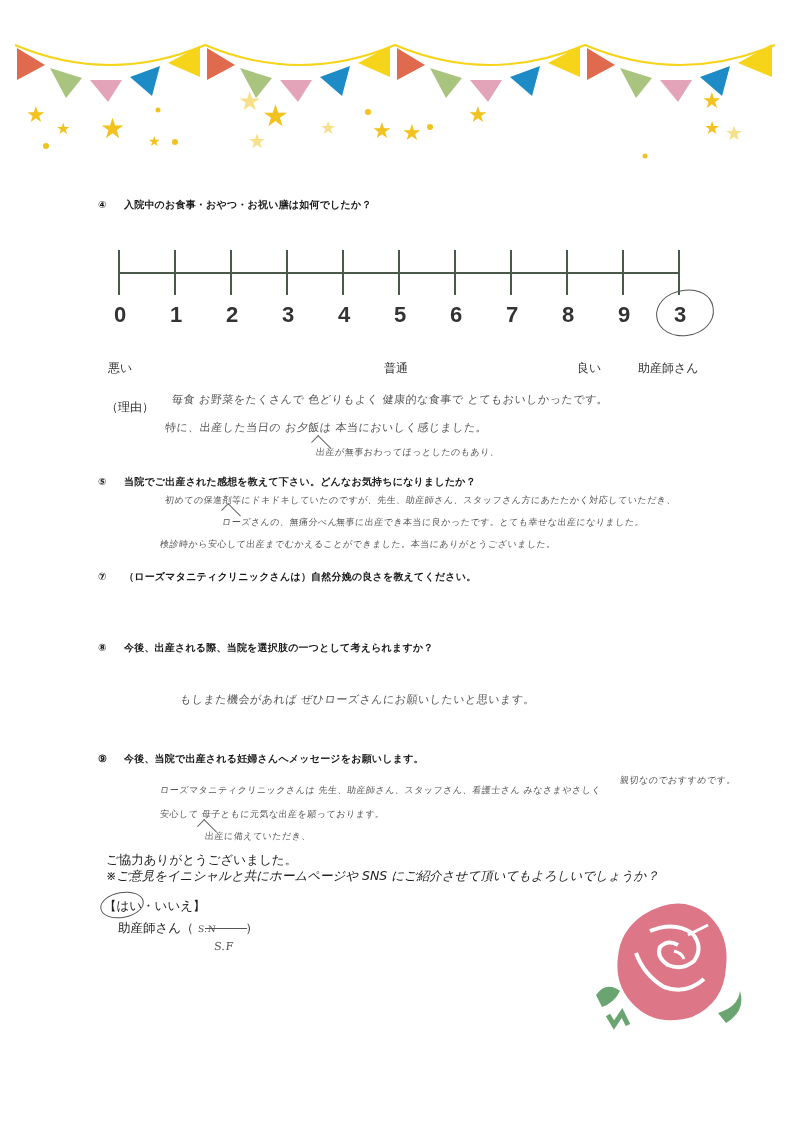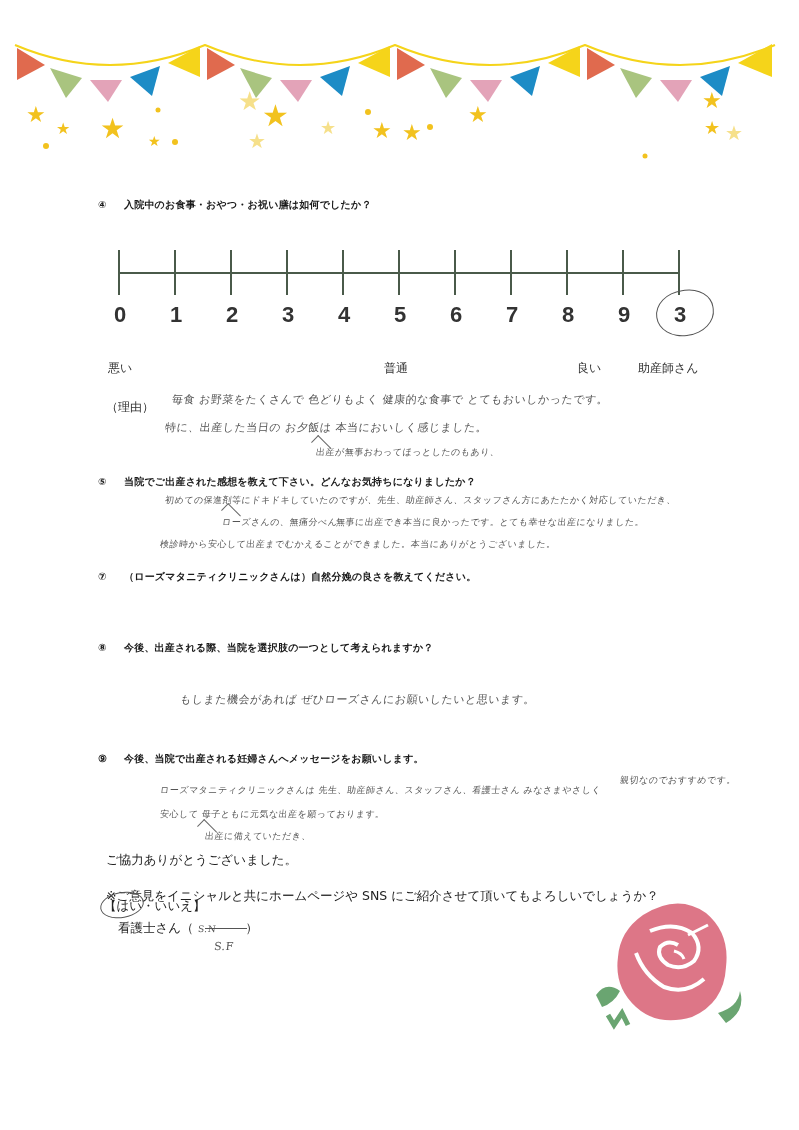--- a/index.html
+++ b/index.html
@@ -152,29 +152,29 @@
 <div class="q" style="left:98px; top:752px;font-family:Liberation Mono, monospace;">
   <span class="num">⑨</span><span>今後、当院で出産される妊婦さんへメッセージをお願いします。</span>
 </div>
 <div class="hw small" style="left:160px; top:784px;">ローズマタニティクリニックさんは 先生、助産師さん、スタッフさん、看護士さん みなさまやさしく</div>
 <div class="hw small" style="left:620px; top:774px;">親切なのでおすすめです。</div>
 <div class="hw small" style="left:160px; top:808px;">安心して 母子ともに元気な出産を願っております。</div>
 <div class="caret" style="left:198px; top:824px;"></div>
 <div class="hw small" style="left:205px; top:830px;">出産に備えていただき、</div>
 
 <div class="plain" style="left:106px; top:852px;">ご協力ありがとうございました。</div>
-<div class="plain" style="left:106px; top:888px;">※ご意見をイニシャルと共にホームページや SNS にご紹介させて頂いてもよろしいでしょうか？</div>
+<div class="plain" style="left:106px; top:868px;font-style:italic;">※ご意見をイニシャルと共にホームページや SNS にご紹介させて頂いてもよろしいでしょうか？</div>
 
 <div class="plain" style="left:104px; top:898px;">
   <span>【</span><span>はい</span><span>・いいえ】</span>
 </div>
 <div class="circle-yes"></div>
 
 <div class="plain" style="left:118px; top:920px;">
-  <span>看護士さん（</span>
+  <span>助産師さん（</span>
   <span class="hw small" style="position:relative; display:inline-block; width:44px;">S.N</span>
   <span>）</span>
 </div>
 <div class="strike"></div>
 <div class="hw" style="left:214px; top:940px;">S.F</div>
 
 <svg class="rose" viewBox="0 0 160 140" xmlns="http://www.w3.org/2000/svg">
   <path d="M55 20 Q90 -2 118 18 Q142 38 138 72 Q136 108 104 122 Q70 132 48 112 Q26 92 30 62 Q32 36 55 20 Z" fill="#d9677a" opacity="0.9"></path>
   <path d="M62 36 Q86 26 104 38 Q116 52 106 66 Q94 76 80 70 Q68 62 72 52 Q80 44 90 50" fill="none" stroke="#fff" stroke-width="4"></path>
   <path d="M48 58 Q56 80 76 92 Q98 100 116 84" fill="none" stroke="#fff" stroke-width="4"></path>

